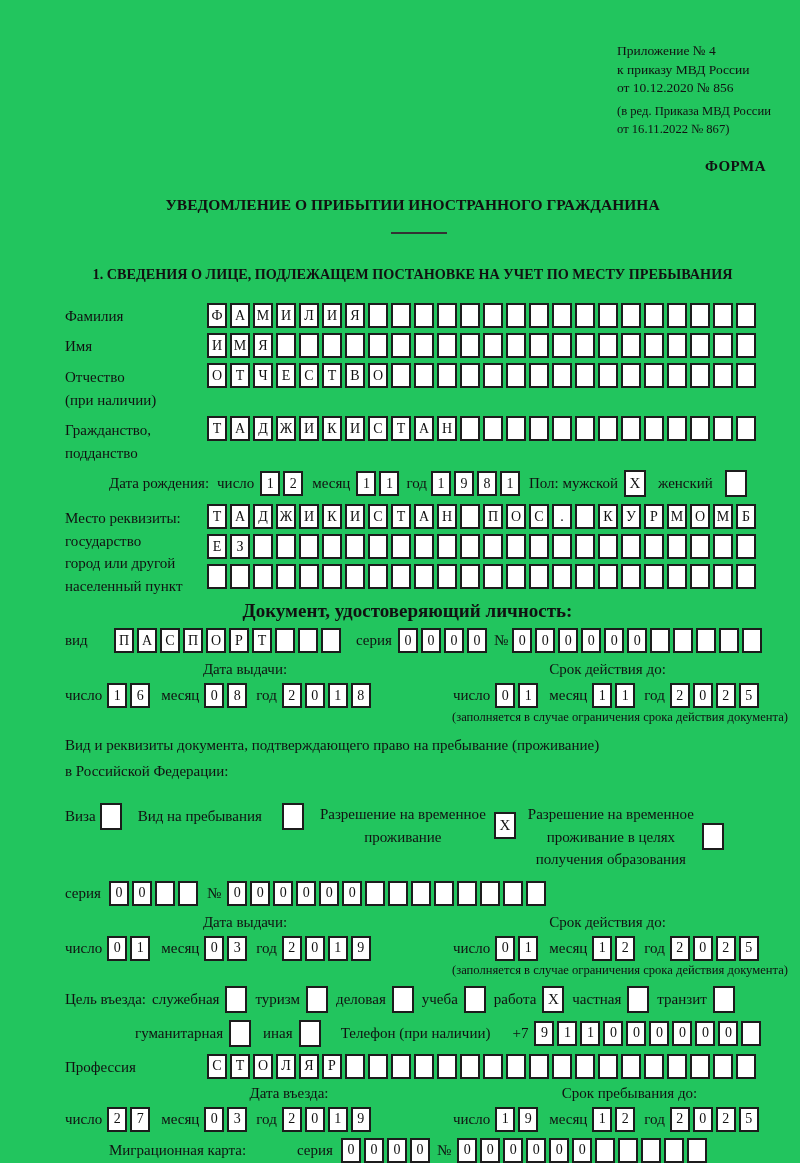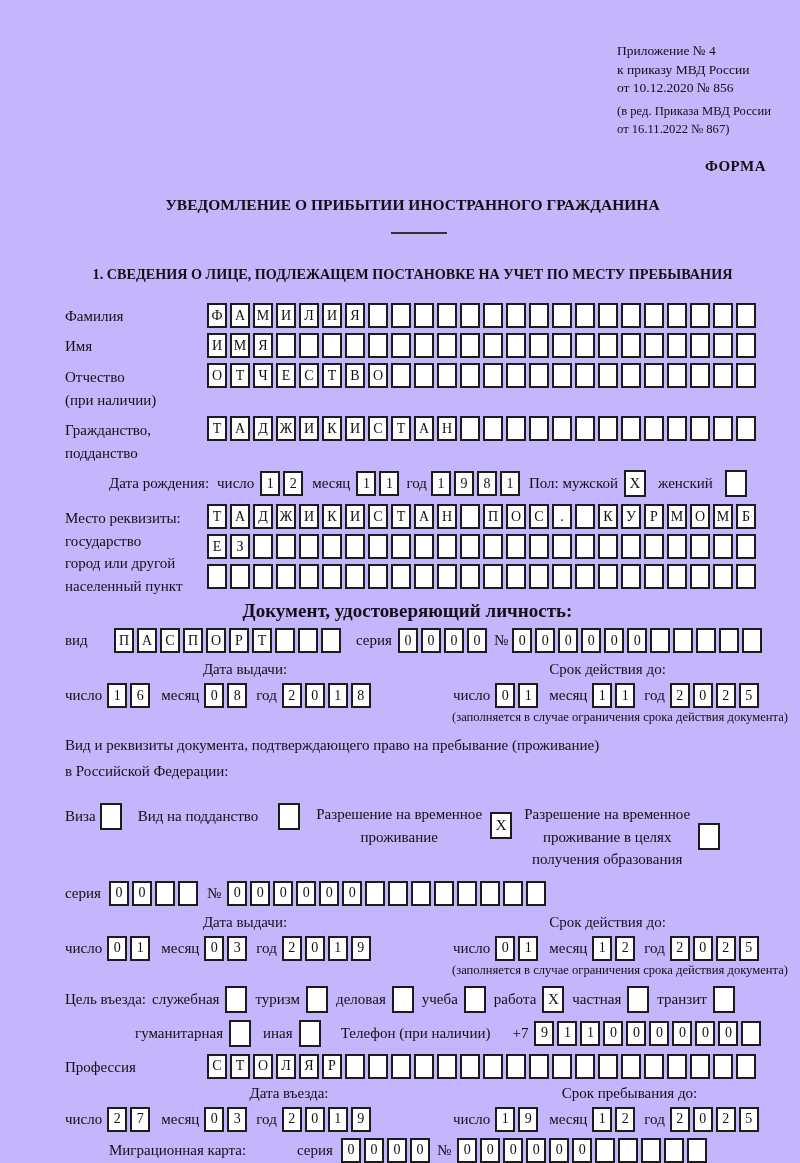--- a/index.html
+++ b/index.html
@@ -1,18 +1,18 @@
 <!DOCTYPE html>
 <html><head>
 <meta charset="utf-8">
 <style>
   html,body{margin:0;padding:0;background:#fff;}
   body{font-family:"Liberation Serif","DejaVu Serif",serif;color:#111;}
   .page{width:800px;height:1163px;box-sizing:border-box;padding:42px 10px 10px 65px;
-        overflow:hidden;background:#c4b5fd;position:relative;}
+        overflow:hidden;background:#22c55e;position:relative;}
   
   .appendix{margin-left:552px;font-size:13.5px;line-height:1.38;}
   .appendix .sub{font-size:12.6px;margin-top:5px;line-height:1.4;}
   .forma{font-weight:bold;font-size:15px;text-align:right;margin:20px 24px 0 0;letter-spacing:.5px;}
   
   .title{text-align:center;font-weight:bold;font-size:15.5px;line-height:1.55;margin:18px 30px 0 0;}
   .uline{display:inline-block;width:56px;height:13px;border-bottom:2px solid #333;margin-left:12px;}
   .sec-heading{font-weight:bold;font-size:14.2px;text-align:center;margin:25px 10px 0 -20px;white-space:nowrap;}
   
   .form-body{margin-top:20px;font-size:15px;}
@@ -406,21 +406,21 @@
       <div>Вид и реквизиты документа, подтверждающего право на пребывание (проживание)</div>
       <div>в Российской Федерации:</div>
     </div>
 
     <div class="visa-row">
       <div class="vitem">
         <span>Виза</span>
         <span class="checkbox gap4"></span>
       </div>
       <div class="vitem gap16">
-        <span>Вид на подданство</span>
+        <span>Вид на пребывания</span>
         <span class="checkbox gap20"></span>
       </div>
       <div class="vitem gap16">
         <span class="vstack">
           <span>Разрешение на временное</span><br>
           <span>проживание</span>
         </span>
         <span class="checkbox gap8">X</span>
       </div>
       <div class="vitem gap12">

